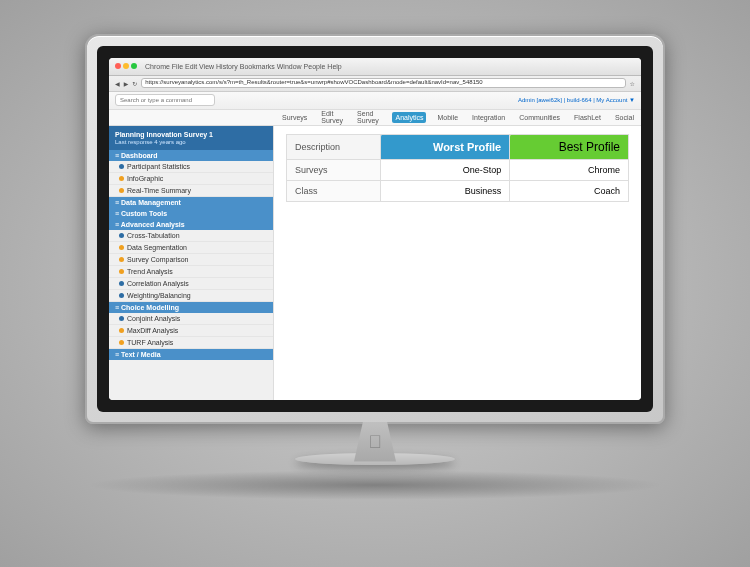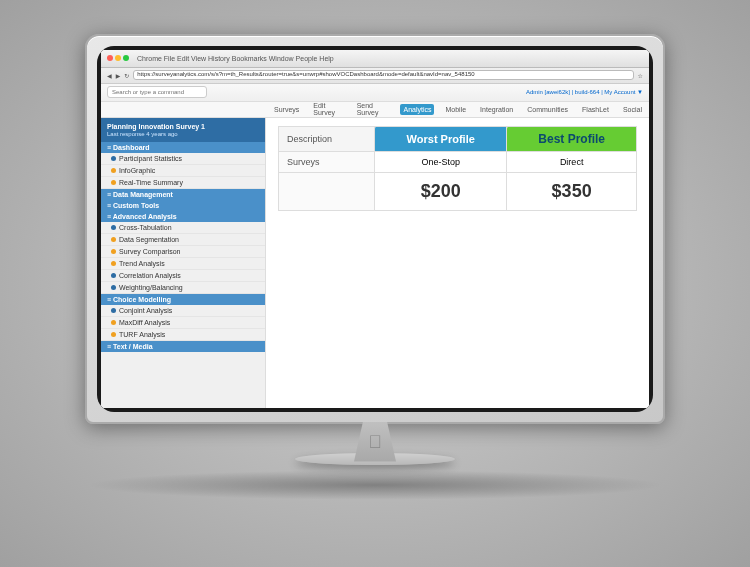--- a/index.html
+++ b/index.html
@@ -29,23 +29,23 @@
       background: linear-gradient(160deg, #e8e8e8 0%, #c8c8c8 100%);
       border-radius: 14px 14px 8px 8px;
       border: 2px solid #aaa;
       box-shadow: 0 4px 20px rgba(0,0,0,0.4), inset 0 1px 0 #fff;
       padding: 10px;
       display: flex;
       flex-direction: column;
     }
     .screen-border {
       background: #1a1a1a;
-      border-radius: 17px;
+      border-radius: 6px;
       flex: 1;
-      padding: 4px;
+      padding: 12px;
       overflow: hidden;
     }
     .screen {
       width: 100%;
       height: 100%;
       background: #fff;
       border-radius: 4px;
       overflow: hidden;
       display: flex;
       flex-direction: column;
@@ -217,40 +217,40 @@
 
     
     .profiles-table {
       width: 100%;
       border-collapse: collapse;
       font-size: 9px;
     }
     .profiles-table th, .profiles-table td {
       border: 1px solid #ddd;
       padding: 5px 8px;
-      text-align: center;
+      text-align: right;
     }
     .profiles-table td:first-child {
       text-align: left;
       color: #555;
       background: #fafafa;
       font-weight: normal;
     }
     .header-worst {
       background: #3399cc;
       color: #fff;
       font-size: 11px;
       font-weight: bold;
       border-radius: 3px 3px 0 0;
     }
     .header-best {
       background: #66cc33;
-      color: #0c4a6e;
+      color: #000000;
       font-size: 12px;
-      font-weight: bold;
+      font-weight: normal;
       border-radius: 3px 3px 0 0;
     }
     .price-row td {
       font-size: 18px;
       font-weight: bold;
       color: #333;
       padding: 8px;
     }
     .price-row td:first-child {
       font-size: 9px;
@@ -411,26 +411,26 @@
                 <tr>
                   <th style="background:#f5f5f5; color:#555; text-align:left; font-weight:normal; font-size:9px;">Description</th>
                   <th class="header-worst">Worst Profile</th>
                   <th class="header-best">Best Profile</th>
                 </tr>
               </thead>
               <tbody>
                 <tr>
                   <td>Surveys</td>
                   <td>One-Stop</td>
-                  <td>Direct</td>
+                  <td>Chrome</td>
                 </tr>
-                <tr class="price-row">
-                  <td></td>
-                  <td>$200</td>
-                  <td>$350</td>
+                <tr>
+                  <td>Class</td>
+                  <td>Business</td>
+                  <td>Coach</td>
                 </tr>
               </tbody>
             </table>
           </div>
 
         </div>
       </div>
     </div>
   </div>
 

